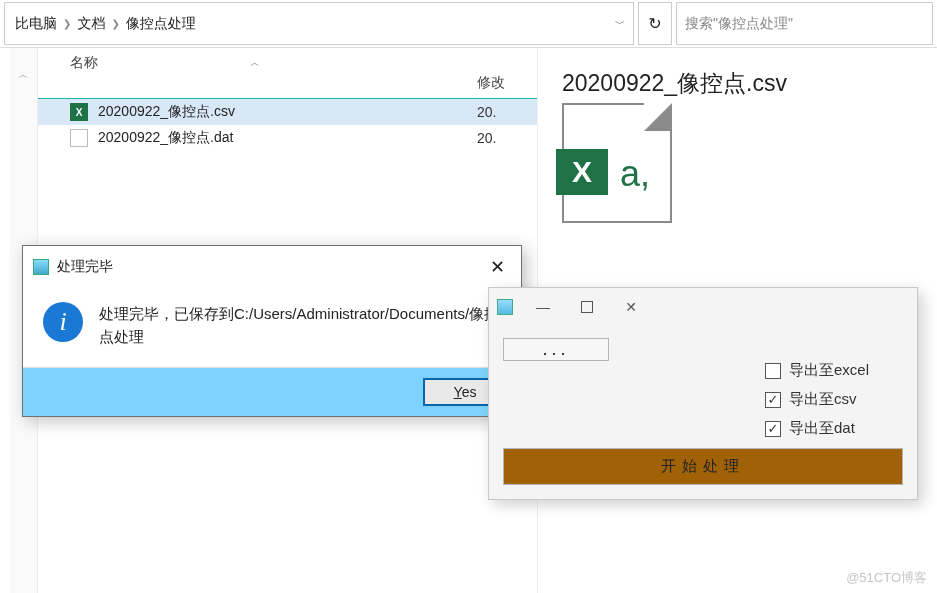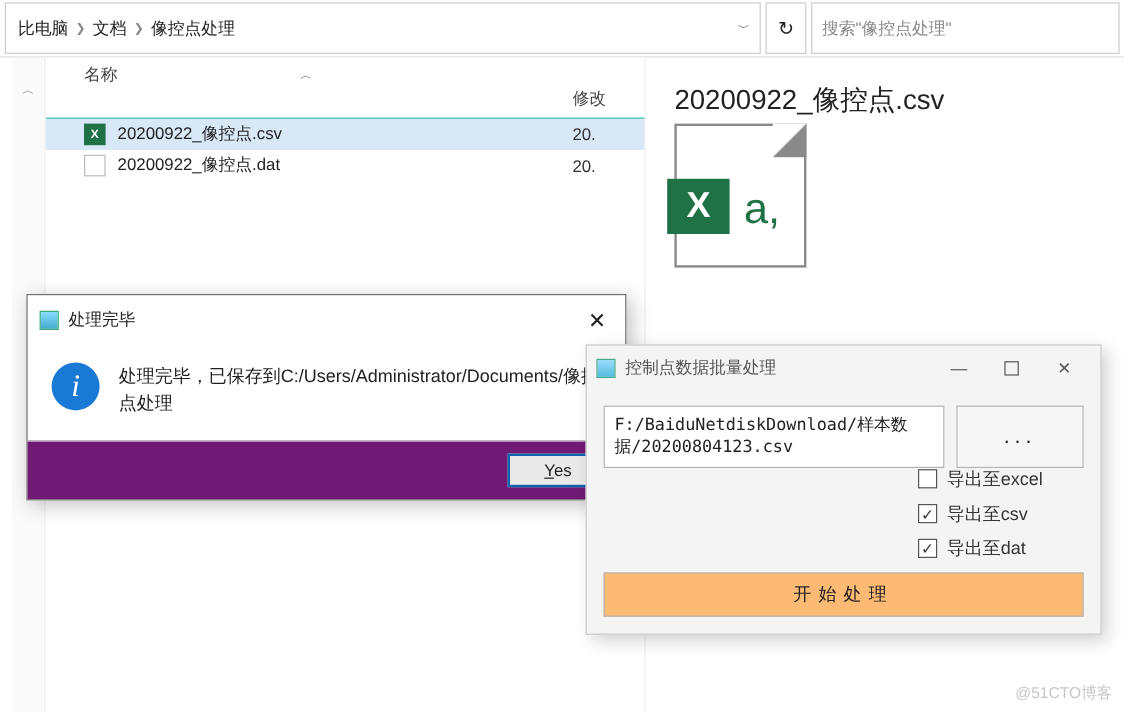--- a/index.html
+++ b/index.html
@@ -38,39 +38,39 @@
   .csv-a { position:absolute; left:56px; top:48px; color:#1f7246; font-size:36px; font-weight:400;}
   
   .msgbox { position:absolute; left:22px; top:245px; width:500px; background:#fff; border:1px solid #707070; box-shadow:4px 4px 16px rgba(0,0,0,.25);}
   .msgbox-title { display:flex; align-items:center; padding:10px 10px; font-size:14px;}
   .msgbox-title-icon { width:16px; height:16px; border:1px solid #3a7; background:linear-gradient(#8df,#4ac); margin-right:8px;}
   .msgbox-title-text { flex:1;}
   .msgbox-close { font-size:18px; padding:0 6px; color:#222; font-weight:300;}
   .msgbox-body { display:flex; padding:14px 20px 18px 20px; gap:16px; align-items:flex-start;}
   .info-circle { width:40px; height:40px; border-radius:50%; background:#1979d4; color:#fff; font-size:26px; font-family:"Times New Roman",serif; font-style:italic; display:flex; align-items:center; justify-content:center; flex:0 0 40px;}
   .msgbox-text { font-size:15px; line-height:1.55; color:#222;}
-  .msgbox-btns { background:#701a75; border-top:1px solid #ddd; display:flex; justify-content:flex-end; padding:10px 14px;}
+  .msgbox-btns { background:#7dd3fc; border-top:1px solid #ddd; display:flex; justify-content:flex-end; padding:10px 14px;}
   .msgbox-btn { min-width:84px; padding:4px 14px; background:#e9e9e9; border:2px solid #0a64ad; font-size:14px; text-align:center;}
   .msgbox-btn .ul { text-decoration:underline;}
   
   .toolwin { position:absolute; left:488px; top:287px; width:430px; background:#f4f4f4; border:1px solid #c8c8c8; box-shadow:5px 5px 14px rgba(0,0,0,.18);}
   .tw-title { display:flex; align-items:center; padding:6px 8px; font-size:14px; color:#555;}
   .tw-title-icon { width:16px; height:16px; border:1px solid #4a8; background:linear-gradient(#9df,#5bd); margin-right:8px;}
   .tw-title-text { flex:1;}
   .tw-sys { display:flex; gap:0;}
   .tw-sys span { width:44px; height:26px; display:flex; align-items:center; justify-content:center; color:#555; font-size:14px;}
   .tw-sys .sq { width:12px; height:12px; border:1px solid #555;}
   .tw-body { padding:12px 14px 14px 14px;}
   .tw-row1 { display:flex; gap:10px; align-items:stretch;}
   .tw-path { flex:1; background:#fff; border:1px solid #b5b5b5; padding:6px 8px; font-family:"SimSun","NSimSun",monospace; font-size:14px; line-height:1.35; min-height:44px; color:#222;}
   .tw-browse { width:106px; border:1px solid #b5b5b5; background:#f7f7f7; display:flex; align-items:center; justify-content:center; font-size:18px; letter-spacing:4px;}
   .tw-checks { margin:0 0 10px auto; width:138px; display:flex; flex-direction:column; gap:10px;}
   .chk { display:flex; align-items:center; gap:8px; font-size:15px; color:#333;}
   .chk-box { width:16px; height:16px; border:1px solid #555; display:flex; align-items:center; justify-content:center; font-size:13px; line-height:1; background:#fff;}
-  .tw-start { border:1px solid #b5b5b5; background:#fdba74; text-align:center; padding:8px 0; font-size:15px; letter-spacing:6px;}
+  .tw-start { border:1px solid #b5b5b5; background:#a16207; text-align:center; padding:8px 0; font-size:15px; letter-spacing:6px;}
   .watermark { position:absolute; right:10px; bottom:6px; color:#c6c6c6; font-size:13px;}
 </style>
 </head>
 <body>
 
 <div class="addr-row">
   <div class="addr-box">
     <span class="crumb">
         <span>比电脑</span>
       </span>
@@ -145,32 +145,30 @@
     <div class="msgbox-text">处理完毕，已保存到C:/Users/Administrator/Documents/像控点处理</div>
   </div>
   <div class="msgbox-btns">
     <div class="msgbox-btn"><span class="ul">Y</span><span>es</span></div>
   </div>
 </div>
 
 <div class="toolwin">
   <div class="tw-title">
     <span class="tw-title-icon"></span>
-    <span class="tw-title-text">控制点数据批量处理</span>
     <div class="tw-sys">
       <span>—</span>
       <span>
           <span class="sq"></span>
         </span>
       <span>✕</span>
     </div>
   </div>
   <div class="tw-body">
     <div class="tw-row1">
-      <div class="tw-path">F:/BaiduNetdiskDownload/样本数据/20200804123.csv</div>
       <div class="tw-browse">...</div>
     </div>
     <div class="tw-checks">
       <label class="chk">
         <span class="chk-box"></span>
         <span>导出至excel</span>
       </label>
       <label class="chk">
         <span class="chk-box">✓</span>
         <span>导出至csv</span>

